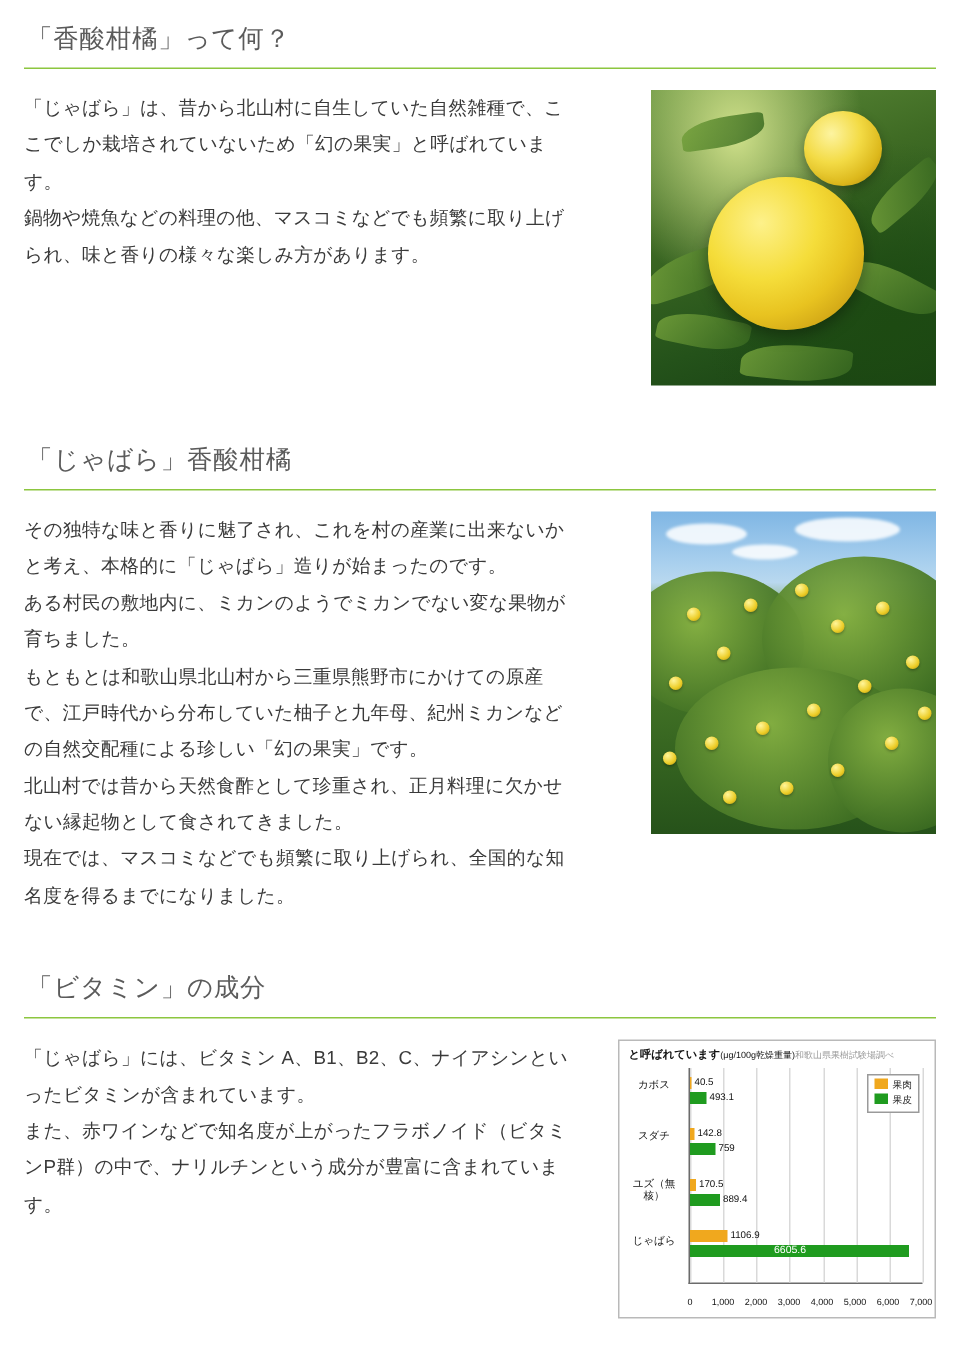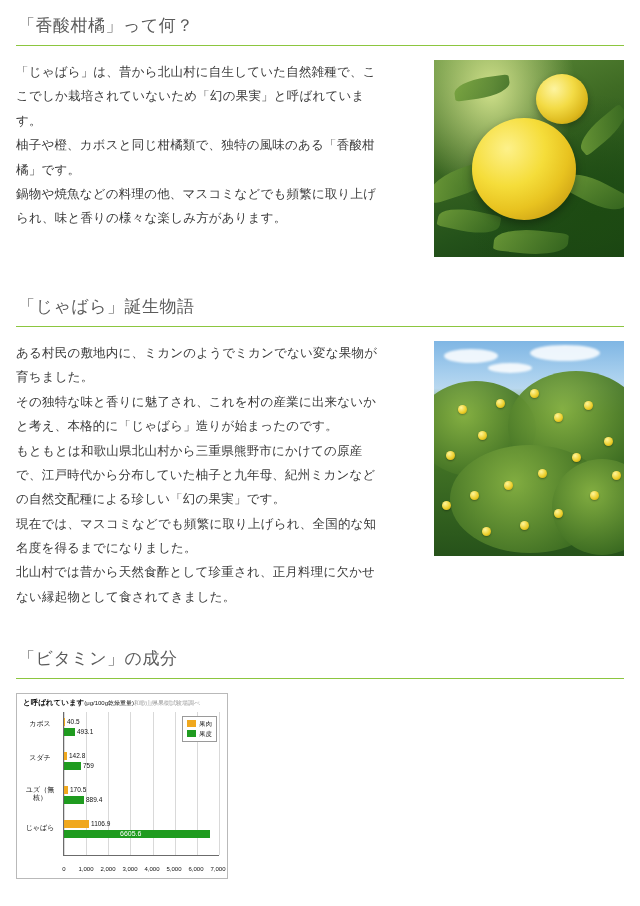--- a/index.html
+++ b/index.html
@@ -239,48 +239,47 @@
 <body>
 
 <div class="page">
 
   <div class="section">
     <h2 class="sec-title">「香酸柑橘」って何？</h2>
     <div class="rule"></div>
     <div class="row">
       <div class="body-col">
         <p>「じゃばら」は、昔から北山村に自生していた自然雑種で、ここでしか栽培されていないため「幻の果実」と呼ばれています。</p>
-        <p>柚子や橙、カボスと同じ柑橘類で、独特の風味のある「香酸柑橘」です。</p>
         <p>鍋物や焼魚などの料理の他、マスコミなどでも頻繁に取り上げられ、味と香りの様々な楽しみ方があります。</p>
       </div>
       <div class="media">
         <div class="photo photo1">
           <div class="leaf" style="left:-6px; top:108px; width:70px; height:26px; transform:rotate(-18deg);"></div>
           <div class="leaf" style="left:4px; top:150px; width:62px; height:22px; transform:rotate(12deg);"></div>
           <div class="leaf" style="left:128px; top:120px; width:66px; height:24px; transform:rotate(28deg);"></div>
           <div class="leaf" style="left:140px; top:60px; width:58px; height:20px; transform:rotate(-40deg);"></div>
           <div class="leaf" style="left:20px; top:18px; width:56px; height:20px; transform:rotate(-8deg);"></div>
           <div class="leaf" style="left:60px; top:170px; width:74px; height:24px; transform:rotate(6deg);"></div>
           <div class="fruit-small"></div>
           <div class="fruit-main"></div>
         </div>
       </div>
     </div>
   </div>
 
   <div class="section" style="margin-top:24px;">
-    <h2 class="sec-title">「じゃばら」誕生物語</h2>
+    <h2 class="sec-title">「じゃばら」香酸柑橘</h2>
     <div class="rule"></div>
     <div class="row">
       <div class="body-col">
+        <p>その独特な味と香りに魅了され、これを村の産業に出来ないかと考え、本格的に「じゃばら」造りが始まったのです。</p>
         <p>ある村民の敷地内に、ミカンのようでミカンでない変な果物が育ちました。</p>
-        <p>その独特な味と香りに魅了され、これを村の産業に出来ないかと考え、本格的に「じゃばら」造りが始まったのです。</p>
         <p>もともとは和歌山県北山村から三重県熊野市にかけての原産で、江戸時代から分布していた柚子と九年母、紀州ミカンなどの自然交配種による珍しい「幻の果実」です。</p>
+        <p>北山村では昔から天然食酢として珍重され、正月料理に欠かせない縁起物として食されてきました。</p>
         <p>現在では、マスコミなどでも頻繁に取り上げられ、全国的な知名度を得るまでになりました。</p>
-        <p>北山村では昔から天然食酢として珍重され、正月料理に欠かせない縁起物として食されてきました。</p>
       </div>
       <div class="media">
         <div class="photo photo2">
           <div class="cloud" style="left:10px; top:8px; width:54px; height:14px;"></div>
           <div class="cloud" style="left:96px; top:4px; width:70px; height:16px;"></div>
           <div class="cloud" style="left:54px; top:22px; width:44px; height:10px;"></div>
           <div class="canopy" style="left:-18px; top:40px; width:120px; height:96px;"></div>
           <div class="canopy" style="left:74px; top:30px; width:136px; height:110px;"></div>
           <div class="canopy" style="left:16px; top:104px; width:160px; height:108px;"></div>
           <div class="canopy" style="left:118px; top:118px; width:100px; height:96px;"></div>
@@ -304,20 +303,24 @@
           <div class="dot" style="left:8px; top:160px;"></div>
         </div>
       </div>
     </div>
   </div>
 
   <div class="section" style="margin-top:24px;">
     <h2 class="sec-title">「ビタミン」の成分</h2>
     <div class="rule"></div>
     <div class="row">
+      <div class="body-col">
+        <p>「じゃばら」には、ビタミン A、B1、B2、C、ナイアシンといったビタミンが含まれています。</p>
+        <p>また、赤ワインなどで知名度が上がったフラボノイド（ビタミンP群）の中で、ナリルチンという成分が豊富に含まれています。</p>
+      </div>
       <div class="media" style="width:212px; flex:0 0 212px;">
         <div class="chart-box">
           <div class="chart-title">
             <span>と呼ばれています</span><span class="unit">(μg/100g乾燥重量)</span><span class="fade">和歌山県果樹試験場調べ</span>
           </div>
 
           <div class="plot">
 
             <div class="gridline" style="left:0%"></div>
             <div class="gridline" style="left:14.2857%"></div>

